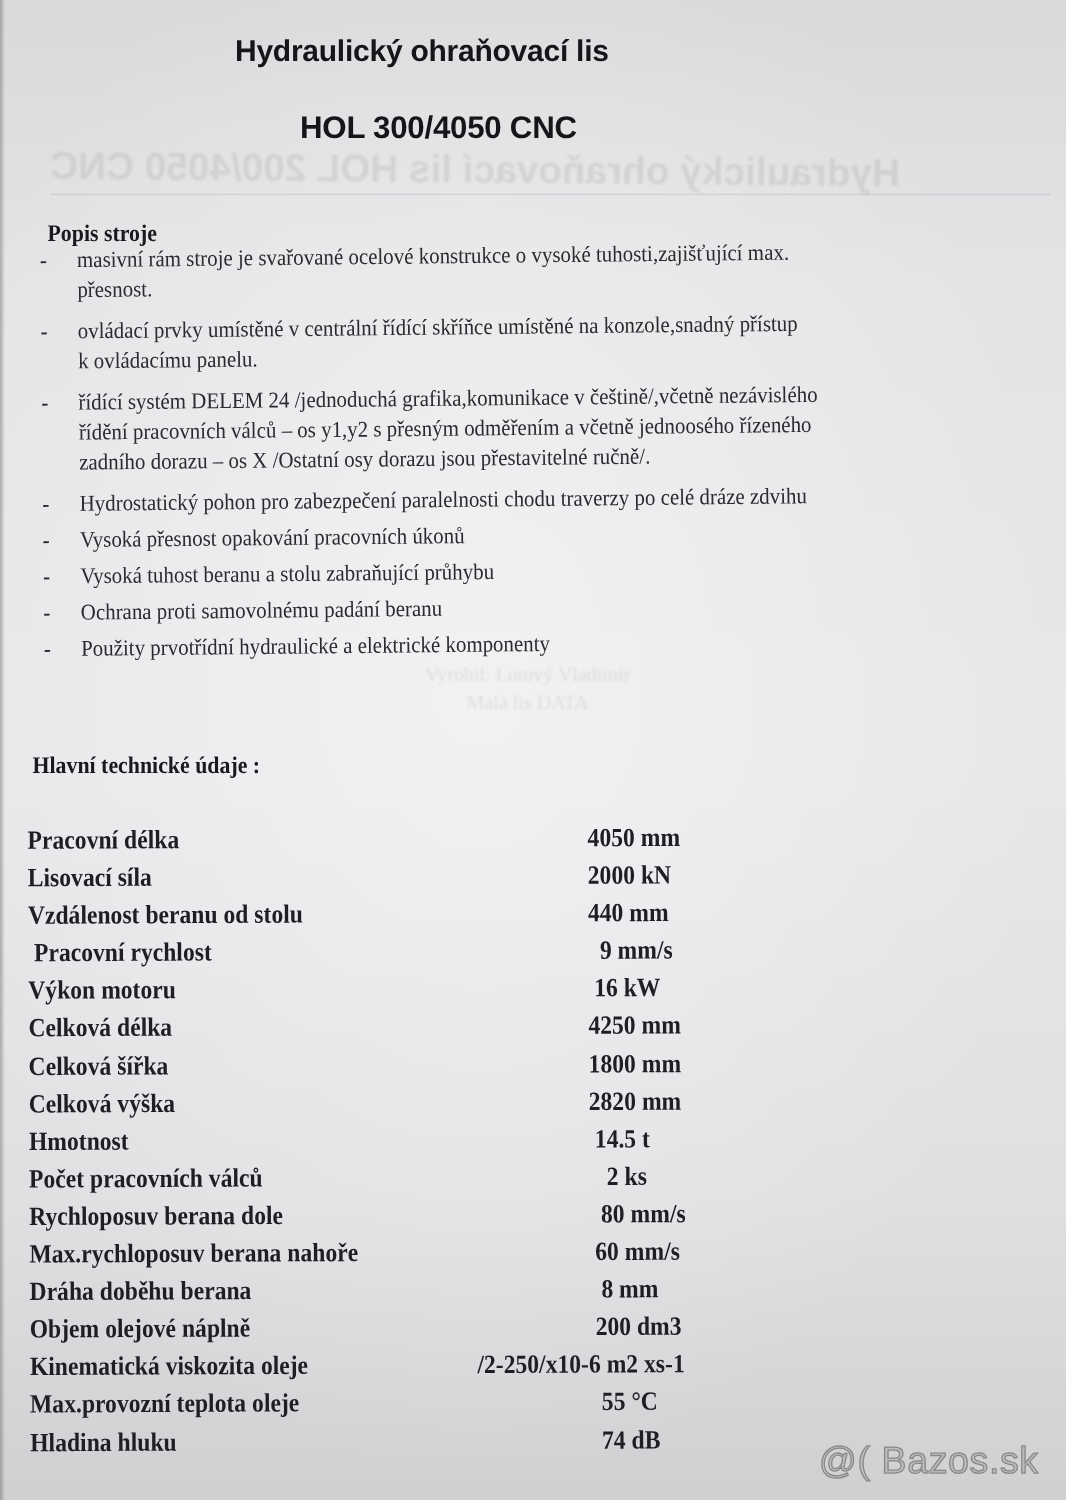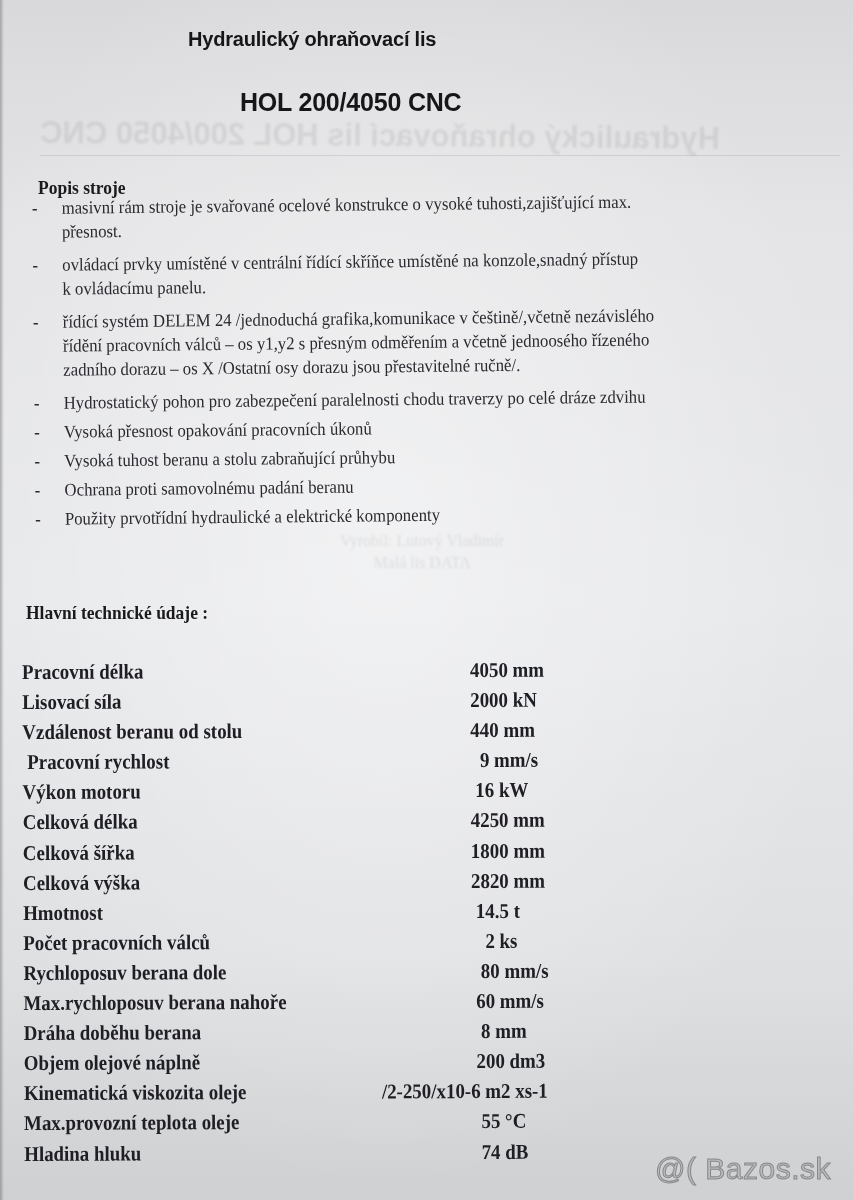--- a/index.html
+++ b/index.html
@@ -50,21 +50,21 @@
       font-weight: normal;
       font-size: 16px;
       line-height: 22px;
       text-align: center;
       filter: blur(0.8px);
     }
     .title {
       position: absolute;
       font-family: "Liberation Sans", sans-serif;
       font-weight: bold;
-      font-size: 20px;
+      font-size: 24px;
       letter-spacing: -0.2px;
       color: #16161a;
     }
     .title-1 { top: 28px; left: 188px; }
     .title-2 { top: 88px; left: 240px; font-size: 25px; }
 
     .section-heading {
       position: absolute;
       font-weight: bold;
       font-size: 19px;
@@ -161,21 +161,21 @@
   <div class="left-edge"></div>
 
   <div class="bleed bleed-title">Hydraulický ohraňovací lis HOL 200/4050 CNC</div>
   <div class="bleed-line"></div>
   <div class="bleed bleed-mid">
     <div>Vyrobil: Lutový Vladimír</div>
     <div>Malá lis DATA</div>
   </div>
 
   <div class="title title-1">Hydraulický ohraňovací lis</div>
-  <div class="title title-2">HOL 200/4050 CNC</div>
+  <div class="title title-2">HOL 300/4050 CNC</div>
 
   <div class="section-heading desc-heading">Popis stroje</div>
 
   <ul class="bullets">
     <li class="bullet">
       <span class="dash">-</span>
       <div>masivní rám stroje je svařované ocelové konstrukce o vysoké tuhosti,zajišťující max.</div>
       <div>přesnost.</div>
     </li>
     <li class="bullet">

